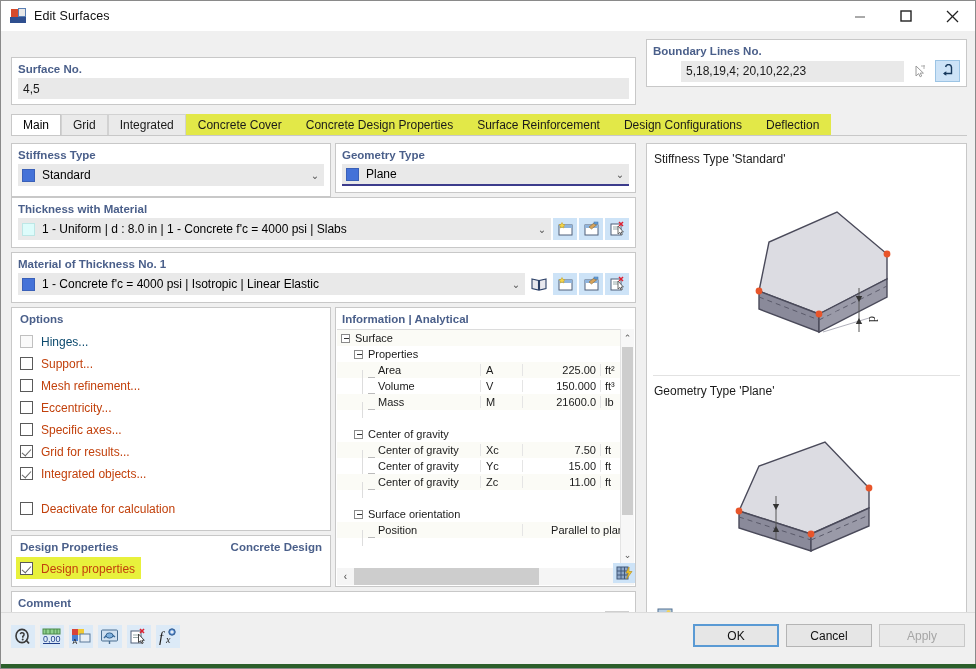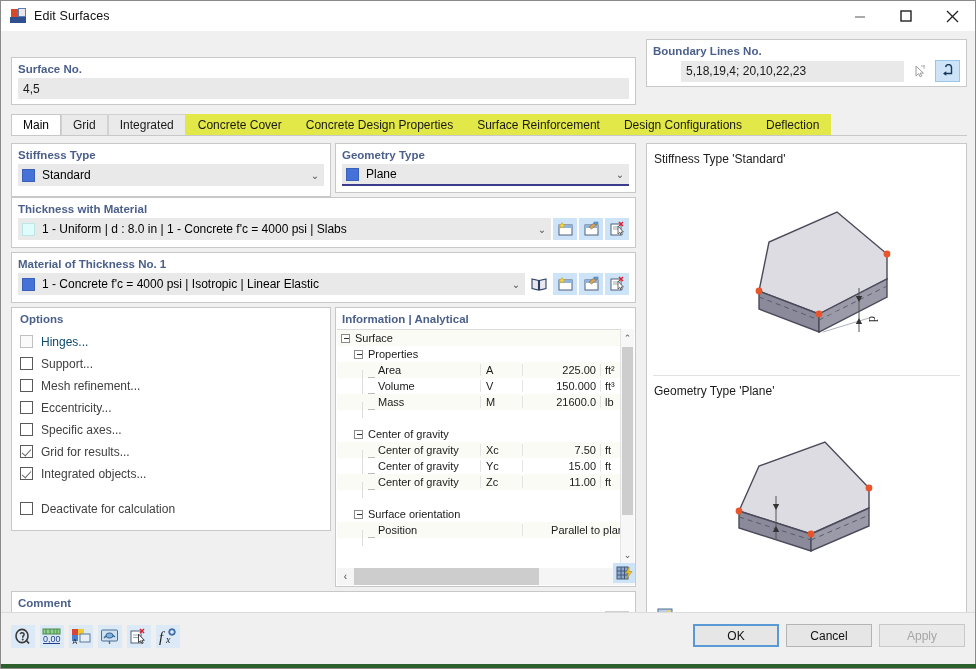--- a/index.html
+++ b/index.html
@@ -134,21 +134,21 @@
   .cb {
     width: 13px; height: 13px; flex: 0 0 13px; margin-right: 8px;
     border: 1px solid #5a5a5a; background: #fff; position: relative;
   }
   .cb.disabled { border-color: #c0c0c0; background: #fafafa; }
   .cb.checked::after {
     content: ""; position: absolute; left: 3px; top: 1px;
     width: 4px; height: 8px; border: solid #666;
     border-width: 0 1.6px 1.6px 0; transform: rotate(42deg);
   }
-  .cb-label { font-size: 12px; color: #404040; }
+  .cb-label { font-size: 12px; color: #c2410c; }
   .cb-label.disabled { color: #0c4a6e; }
   .hl-wrap { display: inline-block; background: #e8f13c; }
   .design-head { display: flex; justify-content: space-between; }
   
   .info-title { color: #4a5f8a; font-weight: bold; font-size: 11.5px; padding: 1px 0 3px 6px; }
   .tree {
     position: absolute; left: 1px; top: 21px; right: 1px; bottom: 23px;
     overflow: hidden; background: #fff; border-top: 1px solid #dcdcdc;
   }
   .trow {
@@ -432,20 +432,34 @@
         <div class="cb checked"></div>
         <div class="cb-label">Integrated objects...</div>
       </div>
 
       <div class="cb-row" style="margin-top:14px;">
         <div class="cb"></div>
         <div class="cb-label">Deactivate for calculation</div>
       </div>
     </div>
 
+    <div class="panel" id="designBox">
+      <div class="design-head">
+        <div class="grp-label">Design Properties</div>
+        <div class="grp-label">Concrete Design</div>
+      </div>
+      <div style="margin-top:4px; margin-left:-4px;">
+        <span class="hl-wrap">
+          <span class="cb-row" style="padding:0 6px 0 4px;">
+            <span class="cb checked"></span>
+            <span class="cb-label">Design properties</span>
+          </span>
+        </span>
+      </div>
+    </div>
 
     <div class="panel" id="infoBox">
       <div class="info-title">Information | Analytical</div>
       <div class="tree">
 
         <div class="trow alt">
           <div class="t-lead" style="padding-left:4px;">
               <span class="t-exp"></span>
             </div>
           <div class="t-name">Surface</div>

